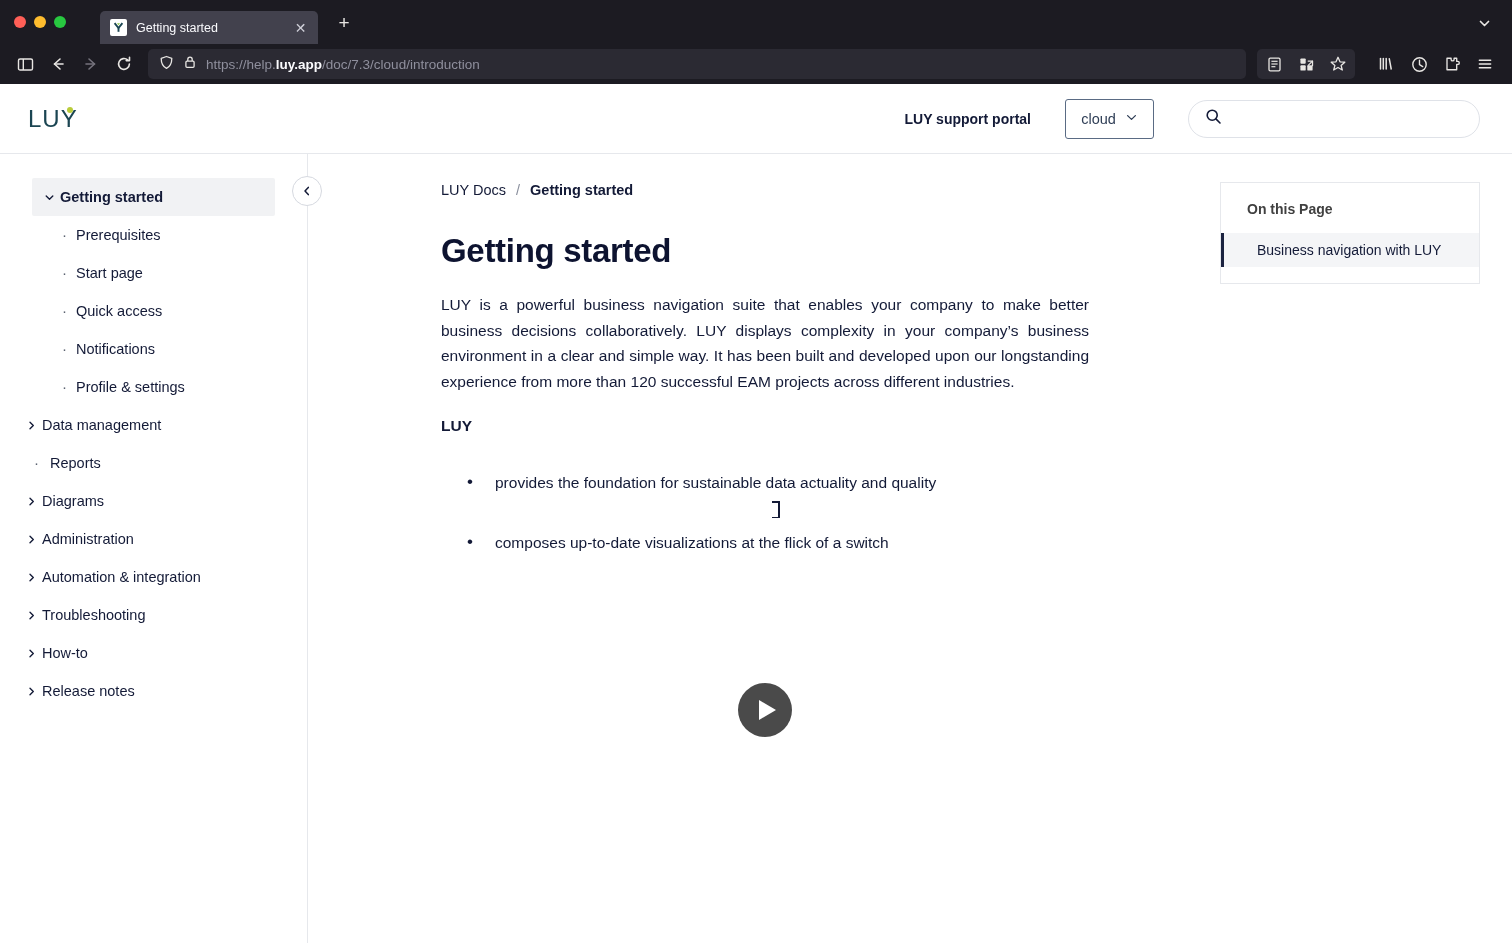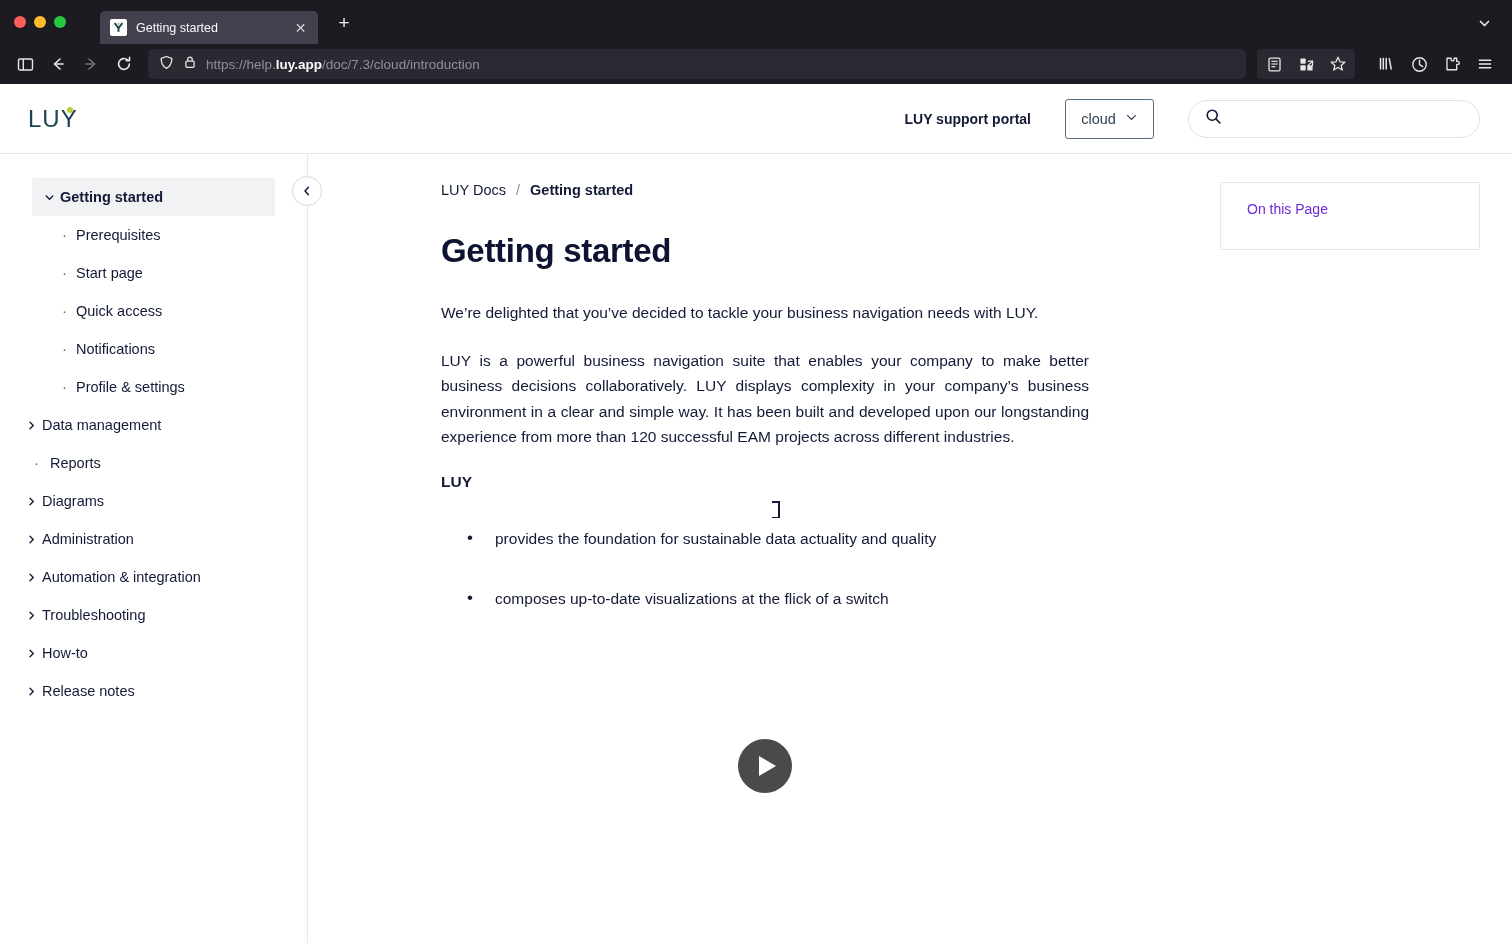--- a/index.html
+++ b/index.html
@@ -187,21 +187,21 @@
     margin-left: 5px;
   }
 
   
   .toc-col { width: 292px; flex: 0 0 292px; margin-left: auto; padding-right: 32px; }
   .toc {
     border: 1px solid #e6e8ec; background: #fff; padding: 18px 0 16px 0;
     width: 260px; margin-left: 0;
   }
   .toc-title {
-    font-size: 14px; font-weight: 400; color: #6d28d9; padding: 0 0 0 26px;
+    font-size: 14px; font-weight: 700; color: #404040; padding: 0 0 0 26px;
     margin-bottom: 16px;
   }
   .toc-item {
     font-size: 14px; color: #131a37; background: #f4f5f7;
     border-left: 3px solid #1b2340; padding: 9px 0 9px 33px;
   }
 
   .v-divider {
     position: absolute; left: 307px; top: 0; bottom: 0;
     width: 1px; background: #e6e8ec;
@@ -488,40 +488,40 @@
       <article class="article">
 
         <div class="breadcrumb">
           <a class="bc-link">LUY Docs</a>
           <span class="bc-sep">/</span>
           <span class="bc-current">Getting started</span>
         </div>
 
         <h1 class="page-title">Getting started</h1>
 
-        <p class="para first">We’re delighted that you’ve decided to tackle your business navigation needs with LUY.</p>
         <p class="para">LUY is a powerful business navigation suite that enables your company to make better business decisions collaboratively. LUY displays complexity in your company’s business environment in a clear and simple way. It has been built and developed upon our longstanding experience from more than 120 successful EAM projects across different industries.</p>
 
         <div class="subhead">LUY</div>
 
         <ul class="feature-list">
           <li>provides the foundation for sustainable data actuality and quality</li>
           <li>composes up-to-date visualizations at the flick of a switch</li>
         </ul>
 
         <div class="video-wrap">
           <div class="play-btn">
             <span class="play-tri"></span>
           </div>
         </div>
       </article>
 
       <div class="toc-col">
         <div class="toc">
           <div class="toc-title">On this Page</div>
+          <div class="toc-item">Business navigation with LUY</div>
         </div>
       </div>
     </main>
 
     <div class="v-divider"></div>
     <div class="text-cursor">
         <span></span>
       </div>
   </div>
 </div>

